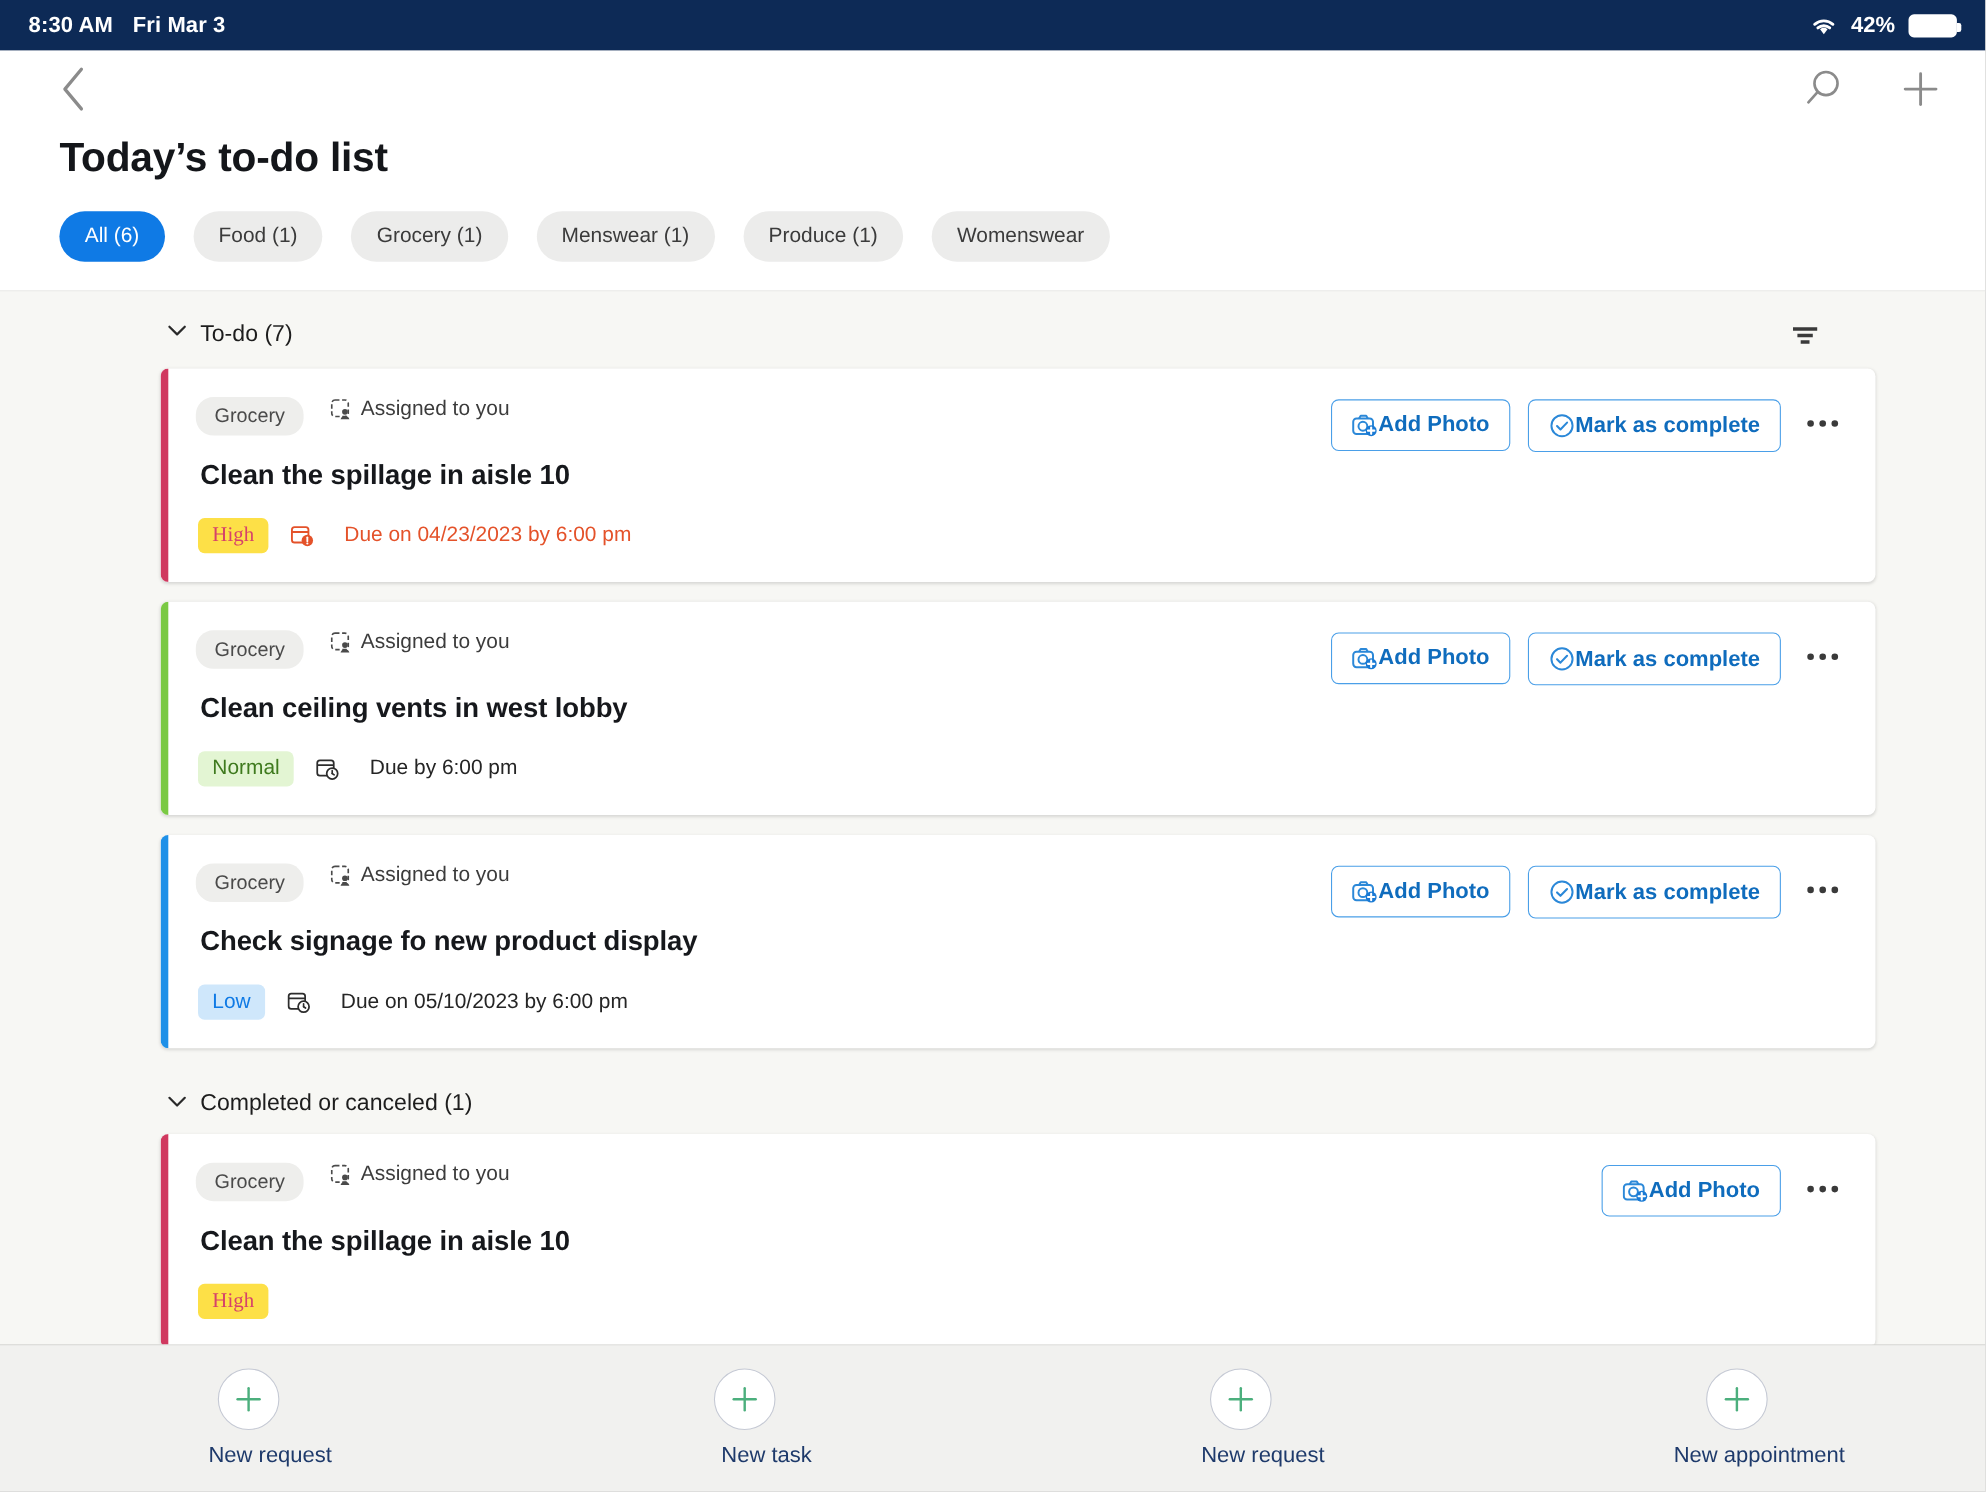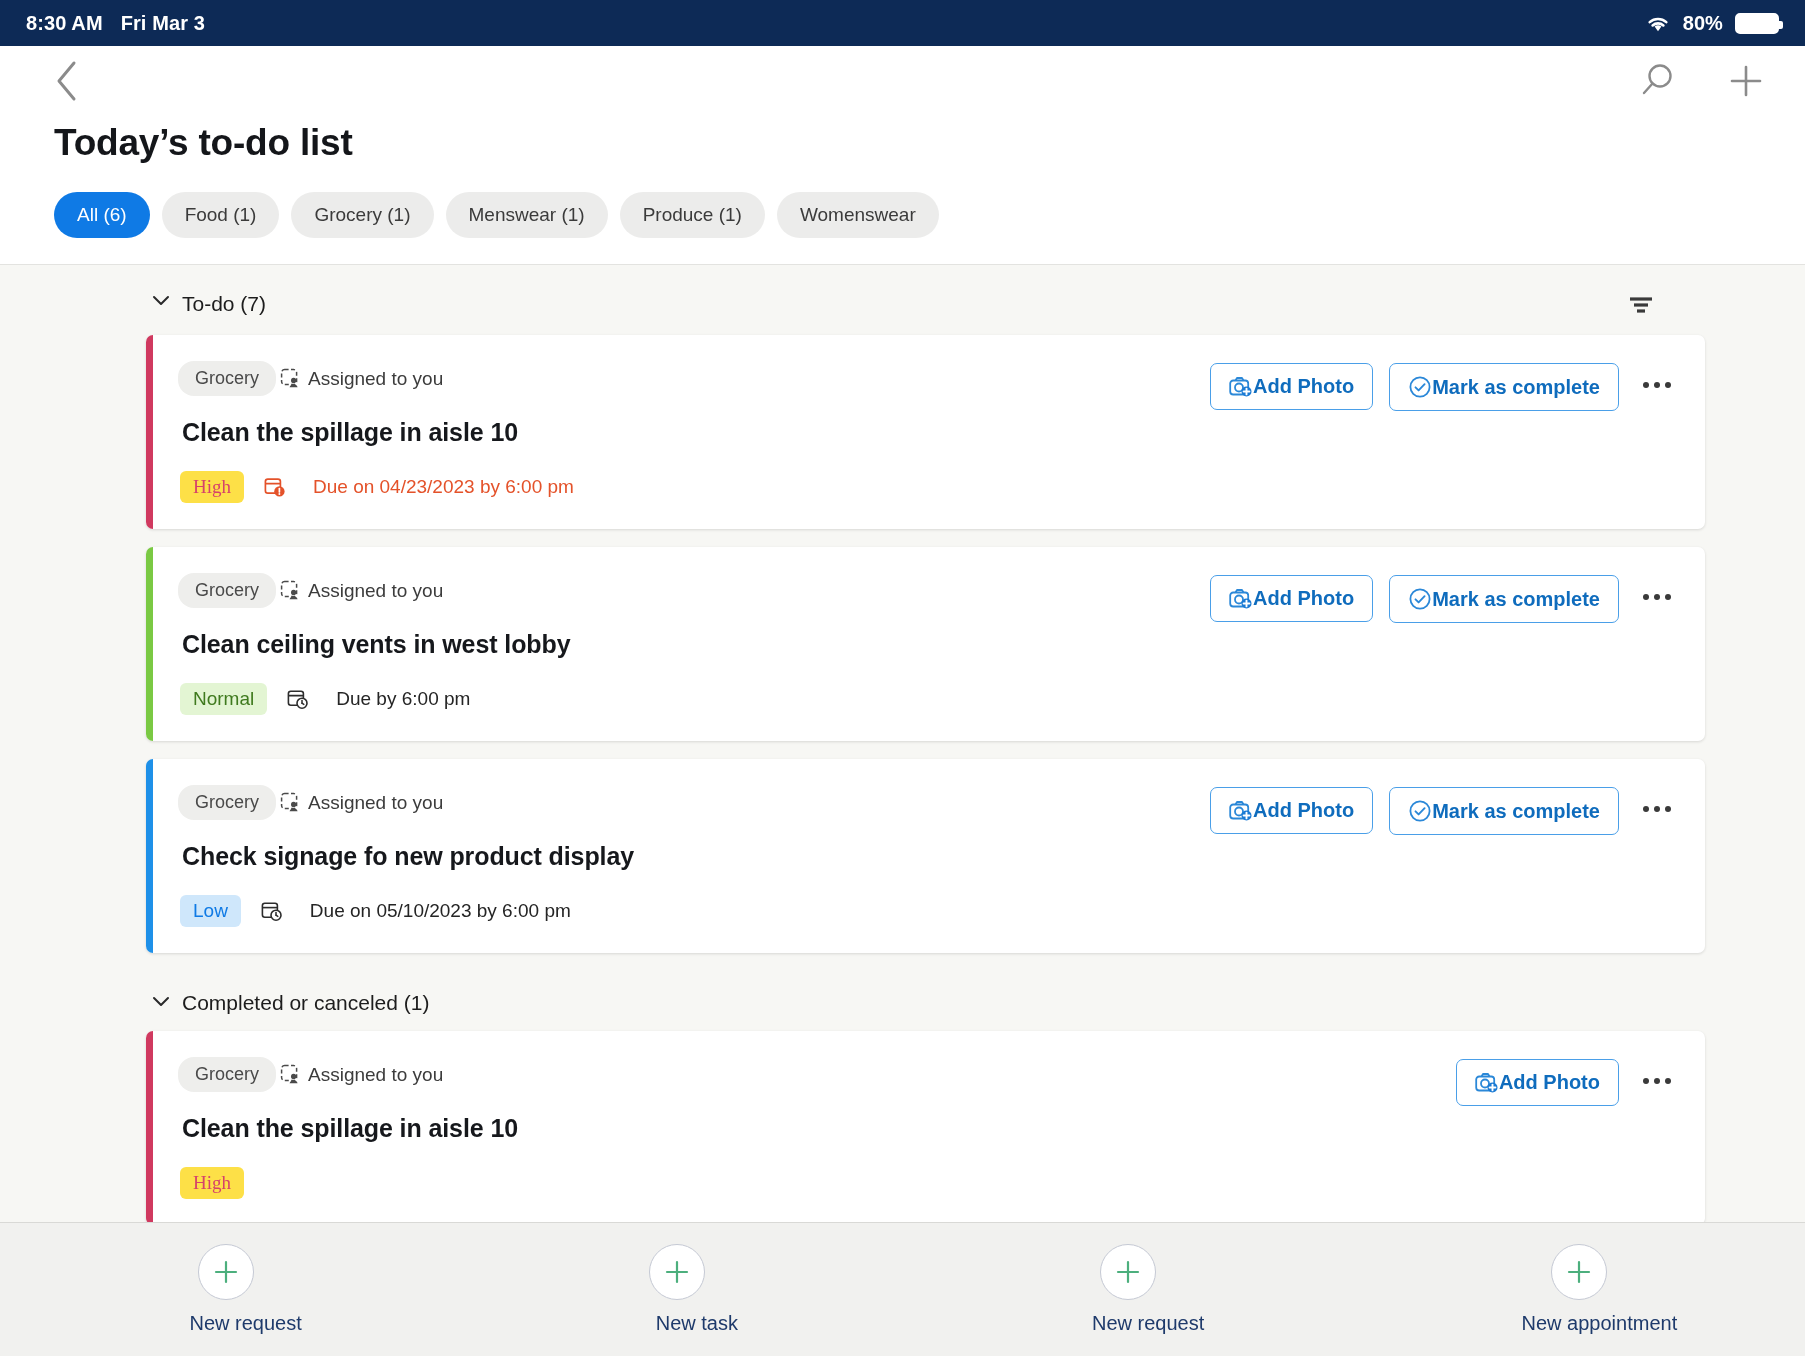--- a/index.html
+++ b/index.html
@@ -61,21 +61,21 @@
     cursor: pointer;
   }
   .header-actions { margin-left: auto; display: flex; align-items: center; gap: 46px; }
   .hdr-icon { width: 42px; height: 42px; display: flex; align-items: center; justify-content: center; cursor: pointer; }
   .page-title {
     font-size: 37px; font-weight: bold; color: #14161a;
     padding: 14px 46px 0 54px;
     letter-spacing: -0.2px;
   }
   .chips {
-    display: flex; align-items: center; gap: 12px;
+    display: flex; align-items: center; gap: 26px;
     padding: 28px 46px 26px 54px;
   }
   .chip {
     border-radius: 26px;
     padding: 12px 23px;
     font-size: 19px;
     background: #ececeb;
     color: #3b3b3b;
     white-space: nowrap;
     cursor: pointer;
@@ -117,21 +117,21 @@
     min-height: 155px;
     padding: 26px 26px 26px 32px;
     display: flex;
     overflow: hidden;
   }
   .accent {
     position: absolute; left: 0; top: 0; bottom: 0;
     width: 7px;
   }
   .card-main { flex: 1 1 auto; min-width: 0; }
-  .meta-row { display: flex; align-items: center; gap: 4px; }
+  .meta-row { display: flex; align-items: flex-start; gap: 24px; }
   .cat-badge {
     background: #eeeeec; color: #4a4a4a;
     border-radius: 16px; padding: 7px 17px;
     font-size: 18px;
   }
   .assigned {
     display: flex; align-items: center; gap: 7px;
     color: #3c3c3c; font-size: 19px;
   }
   .task-title {
@@ -209,21 +209,21 @@
       <span>Fri Mar 3</span>
     </div>
     <div class="sb-right">
       <span class="wifi-icon">
         <svg width="26" height="20" viewBox="0 0 26 20">
           <path d="M13 18.2 L9.6 13.6 a5.6 5.6 0 0 1 6.8 0 Z" fill="#fff"></path>
           <path d="M4.7 9.1 a12.5 12.5 0 0 1 16.6 0" stroke="#fff" stroke-width="2.6" fill="none" stroke-linecap="round"></path>
           <path d="M7.6 12.4 a8.3 8.3 0 0 1 10.8 0" stroke="#fff" stroke-width="2.6" fill="none" stroke-linecap="round"></path>
         </svg>
       </span>
-      <span>80%</span>
+      <span>42%</span>
       <span class="battery"></span>
     </div>
   </div>
 
   <div class="header">
     <div class="header-top">
       <div class="back-chevron">
         <svg width="26" height="44" viewBox="0 0 26 44">
           <path d="M21 4 L6 22 L21 40" stroke="#8b8b8b" stroke-width="3" fill="none" stroke-linecap="round" stroke-linejoin="round"></path>
         </svg>

